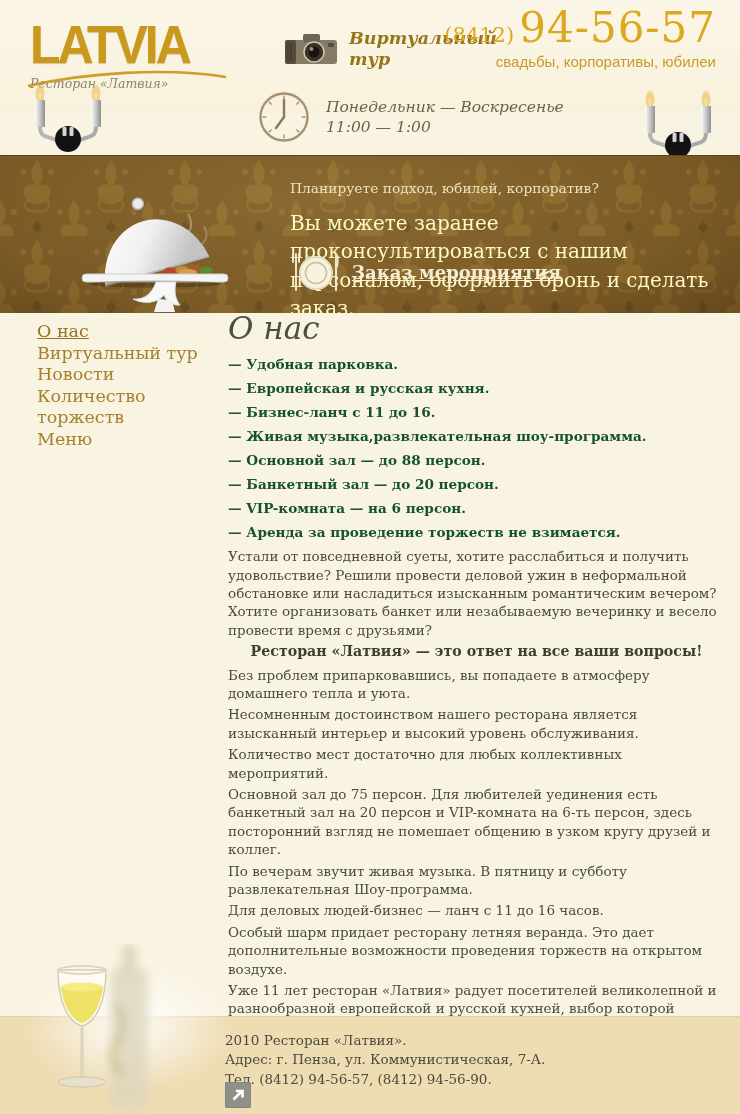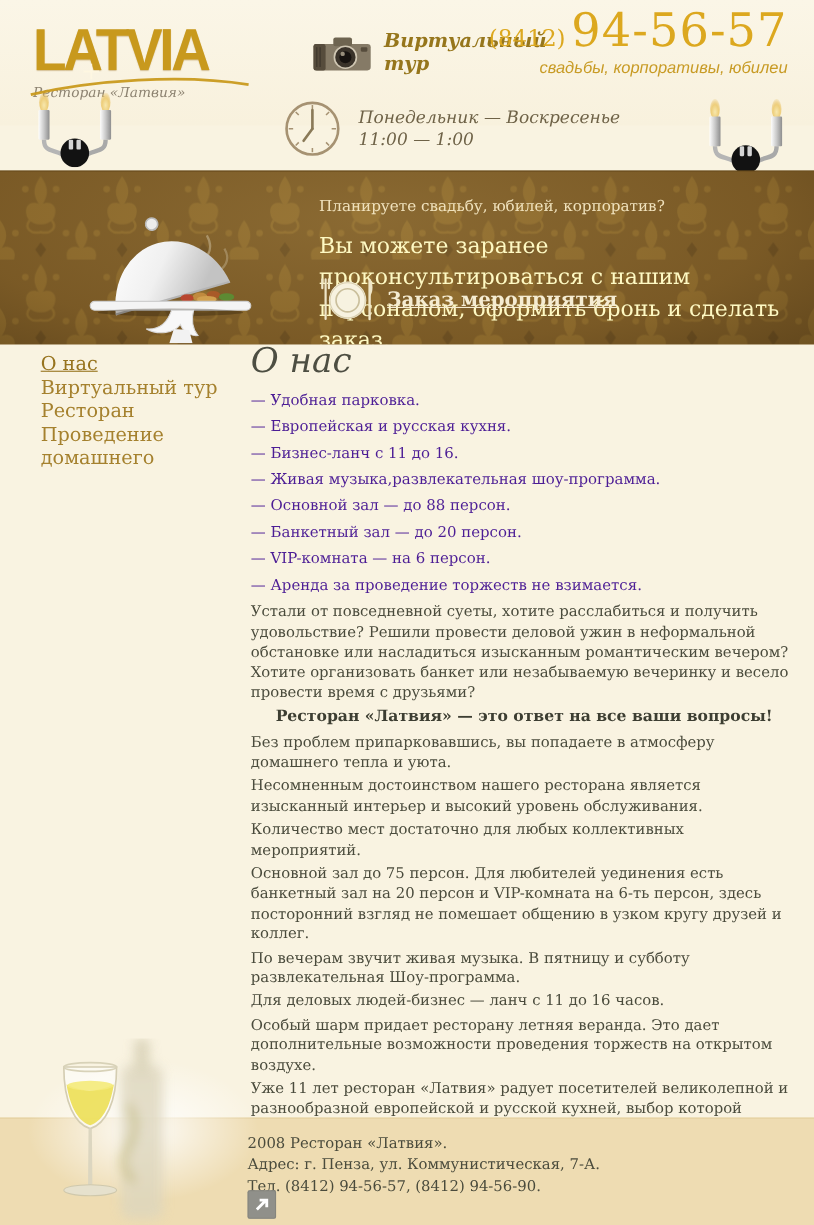--- a/index.html
+++ b/index.html
@@ -29,21 +29,21 @@
   .sconce-right { position:absolute; left:636px; top:90px; }
 
   .vtour { position:absolute; left:283px; top:28px; display:flex; gap:10px; align-items:flex-start; }
   .vtour-label { font-style:italic; font-weight:bold; font-size:17.5px;
     line-height:1.18; color:#96761c; width:112px; }
 
   .phone { position:absolute; right:24px; top:3px; text-align:right; }
   .phone-line { color:#dca81f; white-space:nowrap; }
   .phone-code { font-size:21px; }
   .phone-num  { font-size:42px; letter-spacing:1px; }
-  .phone-tagline { font-family:"Liberation Sans", sans-serif; font-style:italic;
+  .phone-tagline { font-family:"Liberation Sans", sans-serif; 
     font-size:15px; color:#c89b25; margin-top:1px; }
 
   .schedule { position:absolute; left:258px; top:91px; display:flex; gap:16px; align-items:center; }
   .schedule-text { font-style:italic; font-size:15.5px; color:#6e6247; line-height:1.32; }
 
   
   .banner { position:absolute; left:0; top:155px; width:740px; height:158px;
     background:#7d5c27; overflow:hidden; border-top:1px solid rgba(70,46,10,.5); }
   .banner .damask { position:absolute; left:0; top:0; }
   .banner .vignette { position:absolute; left:0; top:0; width:740px; height:158px;
@@ -58,22 +58,22 @@
 
   
   .sidebar { position:absolute; left:37px; top:321px; width:185px;
     display:flex; flex-direction:column; font-size:17.5px; line-height:21.5px; }
   .sidebar a { color:#a5812e; }
   .sidebar a.active { text-decoration:underline; color:#97741f; }
 
   .content { position:absolute; left:228px; top:311px; width:497px; color:#4a4b3c; }
   .content h1 { font-style:italic; font-weight:normal; font-size:31px;
     color:#4d4e42; line-height:1.1; margin:0 0 10px; }
-  .bullet { font-weight:normal; font-size:13.6px; line-height:18px;
-    color:#4c1d95; margin-bottom:6px; }
+  .bullet { font-weight:bold; font-size:13.6px; line-height:18px;
+    color:#14532d; margin-bottom:6px; }
   .content p { font-size:13.5px; line-height:18.4px; margin:0 0 3px; }
   .content p.center-bold { text-align:center; font-weight:bold;
     font-size:14.2px; color:#3d3e32; margin:3px 0 5px; }
 
   
   .footer-band { position:absolute; left:0; top:1016px; width:740px; height:98px;
     background:#eedcb2; border-top:1px solid #e4cf9e; }
   .halo { position:absolute; left:-20px; top:935px; width:300px; height:185px;
     background:radial-gradient(50% 50% at 50% 50%,
       rgba(255,255,255,0.92) 0%, rgba(255,255,255,0) 70%); pointer-events:none; }
@@ -215,41 +215,42 @@
       <ellipse cx="136" cy="84" rx="7" ry="3.5" fill="#5d8a33"></ellipse>
       <ellipse cx="100" cy="85" rx="6" ry="3.5" fill="#b8452e"></ellipse>
       <ellipse cx="118" cy="86" rx="9" ry="3" fill="#d1a04e"></ellipse>
     </g>
     <rect x="12" y="88" width="146" height="8" rx="4" fill="#f4f4f4" stroke="#cfcfcf" stroke-width="1"></rect>
     <ellipse cx="85" cy="98" rx="66" ry="3.5" fill="rgba(30,20,5,0.3)"></ellipse>
     <path d="M86 96 C82 108 74 114 63 113 C74 119 88 117 94 109 C96 115 103 120 110 119 C105 113 104 104 106 96 Z" fill="#f8f8f8" stroke="#d8d8d8" stroke-width="1"></path>
     <path d="M88 113 L84 126 L105 126 L102 114 Z" fill="#f2f2f2"></path>
   </svg>
 
-  <div class="banner-q">Планируете свадьбу, юбилей, корпоратив?</div>
+  <div class="banner-q">Планируете подход, юбилей, корпоратив?</div>
   <div class="banner-p">Вы можете заранее проконсультироваться с нашим персоналом, оформить бронь и сделать заказ.</div>
 
   <a class="order-row">
     <svg width="54" height="46" viewBox="0 0 54 46">
       <path d="M5 5 v8 M11 5 v8 M8 5 v36" stroke="#efe6c8" stroke-width="2" fill="none" stroke-linecap="round"></path>
       <circle cx="28" cy="24" r="17" fill="#f7f2e0"></circle>
       <circle cx="28" cy="24" r="16" fill="none" stroke="#d9cfae" stroke-width="1"></circle>
       <circle cx="28" cy="24" r="10.5" fill="none" stroke="#cabf9c" stroke-width="1.5"></circle>
       <path d="M48 6 v35" stroke="#efe6c8" stroke-width="2.2" stroke-linecap="round"></path>
       <path d="M48 4 c3.6 5 3.6 12 0 17 z" fill="#efe6c8"></path>
     </svg>
     <span class="order-link">Заказ мероприятия</span>
   </a>
 </div>
 
 <nav class="sidebar">
   <a class="active">О нас</a>
   <a>Виртуальный тур</a>
-  <a>Ресторан</a>
-  <a>Проведение домашнего</a>
+  <a>Новости</a>
+  <a>Количество торжеств</a>
+  <a>Меню</a>
 </nav>
 
 <main class="content">
   <h1>О нас</h1>
 
   <div class="bullet">— Удобная парковка.</div>
   <div class="bullet">— Европейская и русская кухня.</div>
   <div class="bullet">— Бизнес-ланч с 11 до 16.</div>
   <div class="bullet">— Живая музыка,развлекательная шоу-программа.</div>
   <div class="bullet">— Основной зал — до 88 персон.</div>
@@ -286,21 +287,21 @@
   </g>
   <path d="M28 26 C28 58 38 78 52 82 C66 78 76 58 76 26 Z" fill="rgba(255,255,255,0.55)" stroke="#d4cdb2" stroke-width="1.5"></path>
   <path d="M30.5 42 C34 64 42 76 52 79 C62 76 70 64 73.5 42 C60 49 43 49 30.5 42 Z" fill="#ecdf55" opacity="0.9"></path>
   <ellipse cx="52" cy="43" rx="21" ry="4.5" fill="#f4ea7a" opacity="0.9"></ellipse>
   <ellipse cx="52" cy="26" rx="24" ry="4" fill="none" stroke="#d8d2b8" stroke-width="1.5"></ellipse>
   <path d="M50.5 82 L50 134 L54 134 L53.5 82 Z" fill="#dcd6c0"></path>
   <ellipse cx="52" cy="138" rx="24" ry="5" fill="#e6e1cd" stroke="#cfc8ac" stroke-width="1"></ellipse>
 </svg>
 
 <div class="footer-text">
-  <div>2008 Ресторан «Латвия».</div>
+  <div>2010 Ресторан «Латвия».</div>
   <div>Адрес: г. Пенза, ул. Коммунистическая, 7-А.</div>
   <div>Тел. (8412) 94-56-57, (8412) 94-56-90.</div>
 </div>
 
 <a class="counter">
   <svg width="16" height="16" viewBox="0 0 16 16">
     <path d="M3.5 12.5 L12 4 M6 4 h6.5 v6.5" stroke="#ffffff" stroke-width="2.6" fill="none"></path>
   </svg>
 </a>
 

